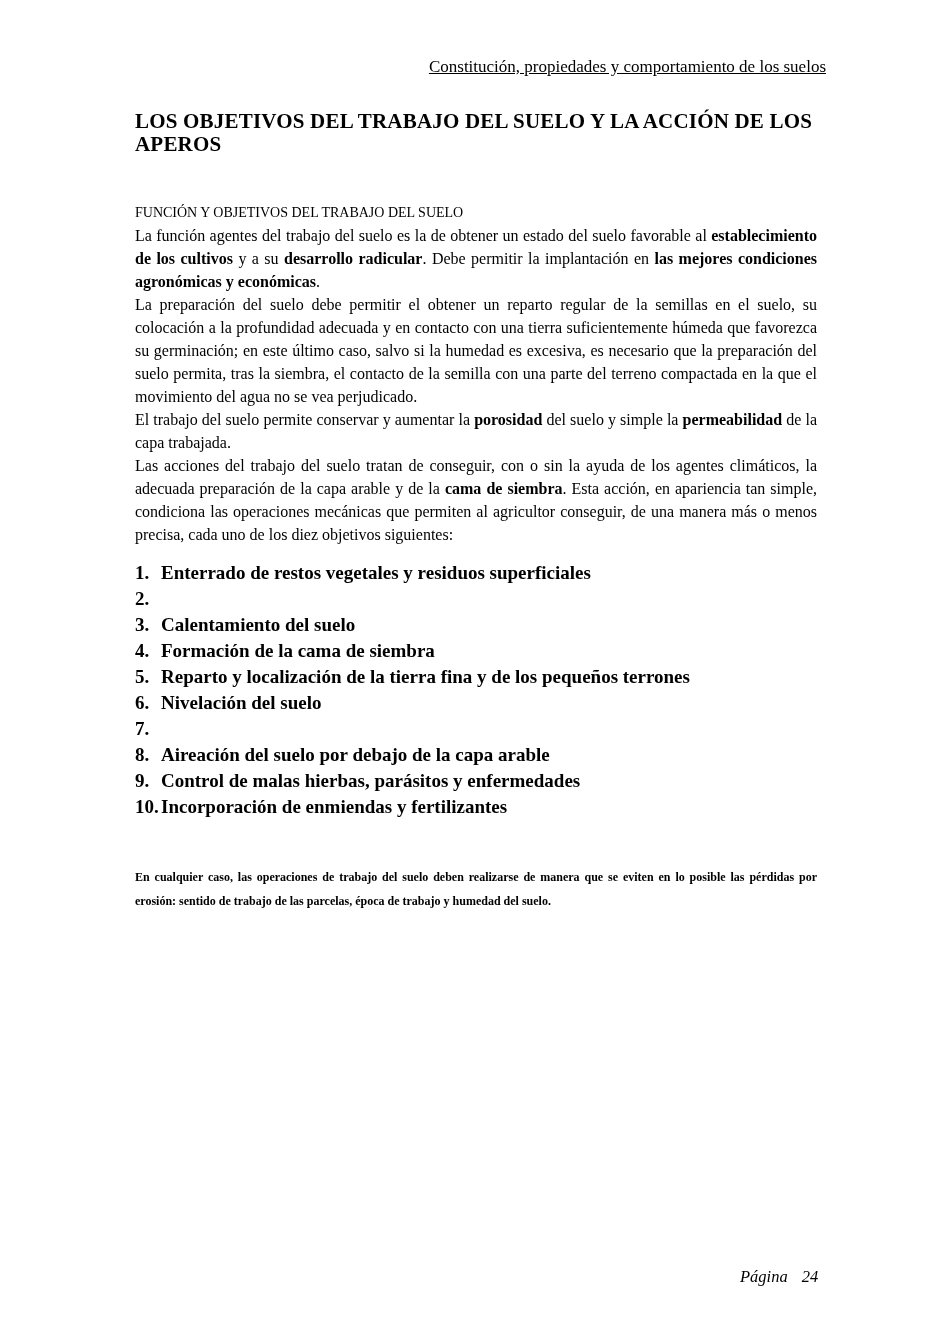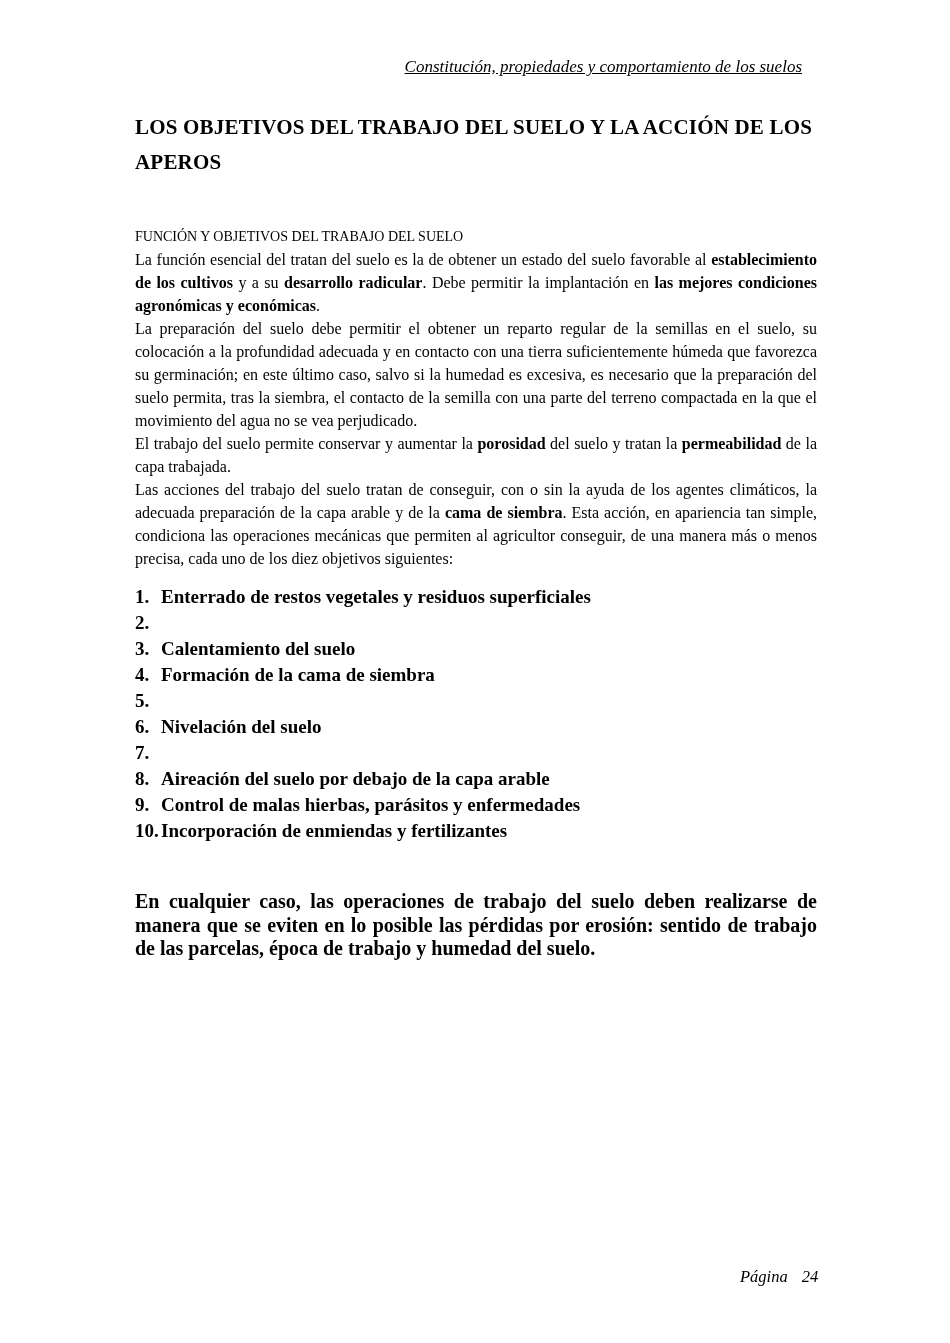--- a/index.html
+++ b/index.html
@@ -11,37 +11,36 @@
     height: 1343px;
     background: #ffffff;
     color: #000000;
     font-family: "Liberation Serif", "DejaVu Serif", serif;
     position: relative;
     overflow: hidden;
   }
   .doc-header {
     position: absolute;
     top: 56px;
-    right: 148px;
-    font-style: italic;
+    right: 124px;
     font-size: 17px;
     line-height: 22px;
     text-decoration: underline;
     white-space: nowrap;
   }
   .content {
     position: absolute;
     left: 135px;
     top: 110px;
     width: 682px;
   }
   .doc-title {
     margin: 0;
     font-size: 21px;
-    line-height: 35px;
+    line-height: 23px;
     font-weight: bold;
     letter-spacing: 0.2px;
   }
   .section-heading {
     margin: 46px 0 0 0;
     font-size: 14px;
     line-height: 22px;
     font-weight: normal;
   }
   p.para {
@@ -63,21 +62,21 @@
   .list-item {
     display: flex;
     line-height: 26px;
   }
   .list-item .num {
     flex: none;
     width: 26px;
   }
   .closing {
     margin-top: 46px;
-    font-size: 20px;
+    font-size: 12px;
     line-height: 23.5px;
     font-weight: bold;
     text-align: justify;
   }
   .doc-footer {
     position: absolute;
     top: 1266px;
     left: 740px;
     font-size: 16.5px;
     line-height: 21px;
@@ -90,25 +89,25 @@
 <body>
 
 <div class="doc-header">Constitución, propiedades y comportamiento de los suelos</div>
 
 <div class="content">
 
   <h1 class="doc-title">LOS OBJETIVOS DEL TRABAJO DEL SUELO Y LA ACCIÓN DE LOS APEROS</h1>
 
   <div class="section-heading">FUNCIÓN Y OBJETIVOS DEL TRABAJO DEL SUELO</div>
 
-  <p class="para mt-p1"><span>La función esencial del tratan del suelo es la de obtener un estado del suelo favorable al </span><span class="b">establecimiento de los cultivos</span><span> y a su </span><span class="b">desarrollo radicular</span><span>. Debe permitir la implantación en </span><span class="b">las mejores condiciones agronómicas y económicas</span><span>.</span></p>
+  <p class="para mt-p1"><span>La función agentes del trabajo del suelo es la de obtener un estado del suelo favorable al </span><span class="b">establecimiento de los cultivos</span><span> y a su </span><span class="b">desarrollo radicular</span><span>. Debe permitir la implantación en </span><span class="b">las mejores condiciones agronómicas y económicas</span><span>.</span></p>
 
   <p class="para mt-p2"><span>La preparación del suelo debe permitir el obtener un reparto regular de la semillas en el suelo, su colocación a la profundidad adecuada y en contacto con una tierra suficientemente húmeda que favorezca su germinación; en este último caso, salvo si la humedad es excesiva, es necesario que la preparación del suelo permita, tras la siembra, el contacto de la semilla con una parte del terreno compactada en la que el movimiento del agua no se vea perjudicado.</span></p>
 
-  <p class="para mt-p3"><span>El trabajo del suelo permite conservar y aumentar la </span><span class="b">porosidad</span><span> del suelo y tratan la </span><span class="b">permeabilidad</span><span> de la capa trabajada.</span></p>
+  <p class="para mt-p3"><span>El trabajo del suelo permite conservar y aumentar la </span><span class="b">porosidad</span><span> del suelo y simple la </span><span class="b">permeabilidad</span><span> de la capa trabajada.</span></p>
 
   <p class="para mt-p4"><span>Las acciones del trabajo del suelo tratan de conseguir, con o sin la ayuda de los agentes climáticos, la adecuada preparación de la capa arable y de la </span><span class="b">cama de siembra</span><span>. Esta acción, en apariencia tan simple, condiciona las operaciones mecánicas que permiten al agricultor conseguir, de una manera más o menos precisa, cada uno de los diez objetivos siguientes:</span></p>
 
   <div class="objectives">
     <div class="list-item">
         <span class="num">1.</span>
         <span>Enterrado de restos vegetales y residuos superficiales</span>
       </div>
     <div class="list-item">
         <span class="num">2.</span>
@@ -116,20 +115,21 @@
     <div class="list-item">
         <span class="num">3.</span>
         <span>Calentamiento del suelo</span>
       </div>
     <div class="list-item">
         <span class="num">4.</span>
         <span>Formación de la cama de siembra</span>
       </div>
     <div class="list-item">
         <span class="num">5.</span>
+        <span>Reparto y localización de la tierra fina y de los pequeños terrones</span>
       </div>
     <div class="list-item">
         <span class="num">6.</span>
         <span>Nivelación del suelo</span>
       </div>
     <div class="list-item">
         <span class="num">7.</span>
       </div>
     <div class="list-item">
         <span class="num">8.</span>

